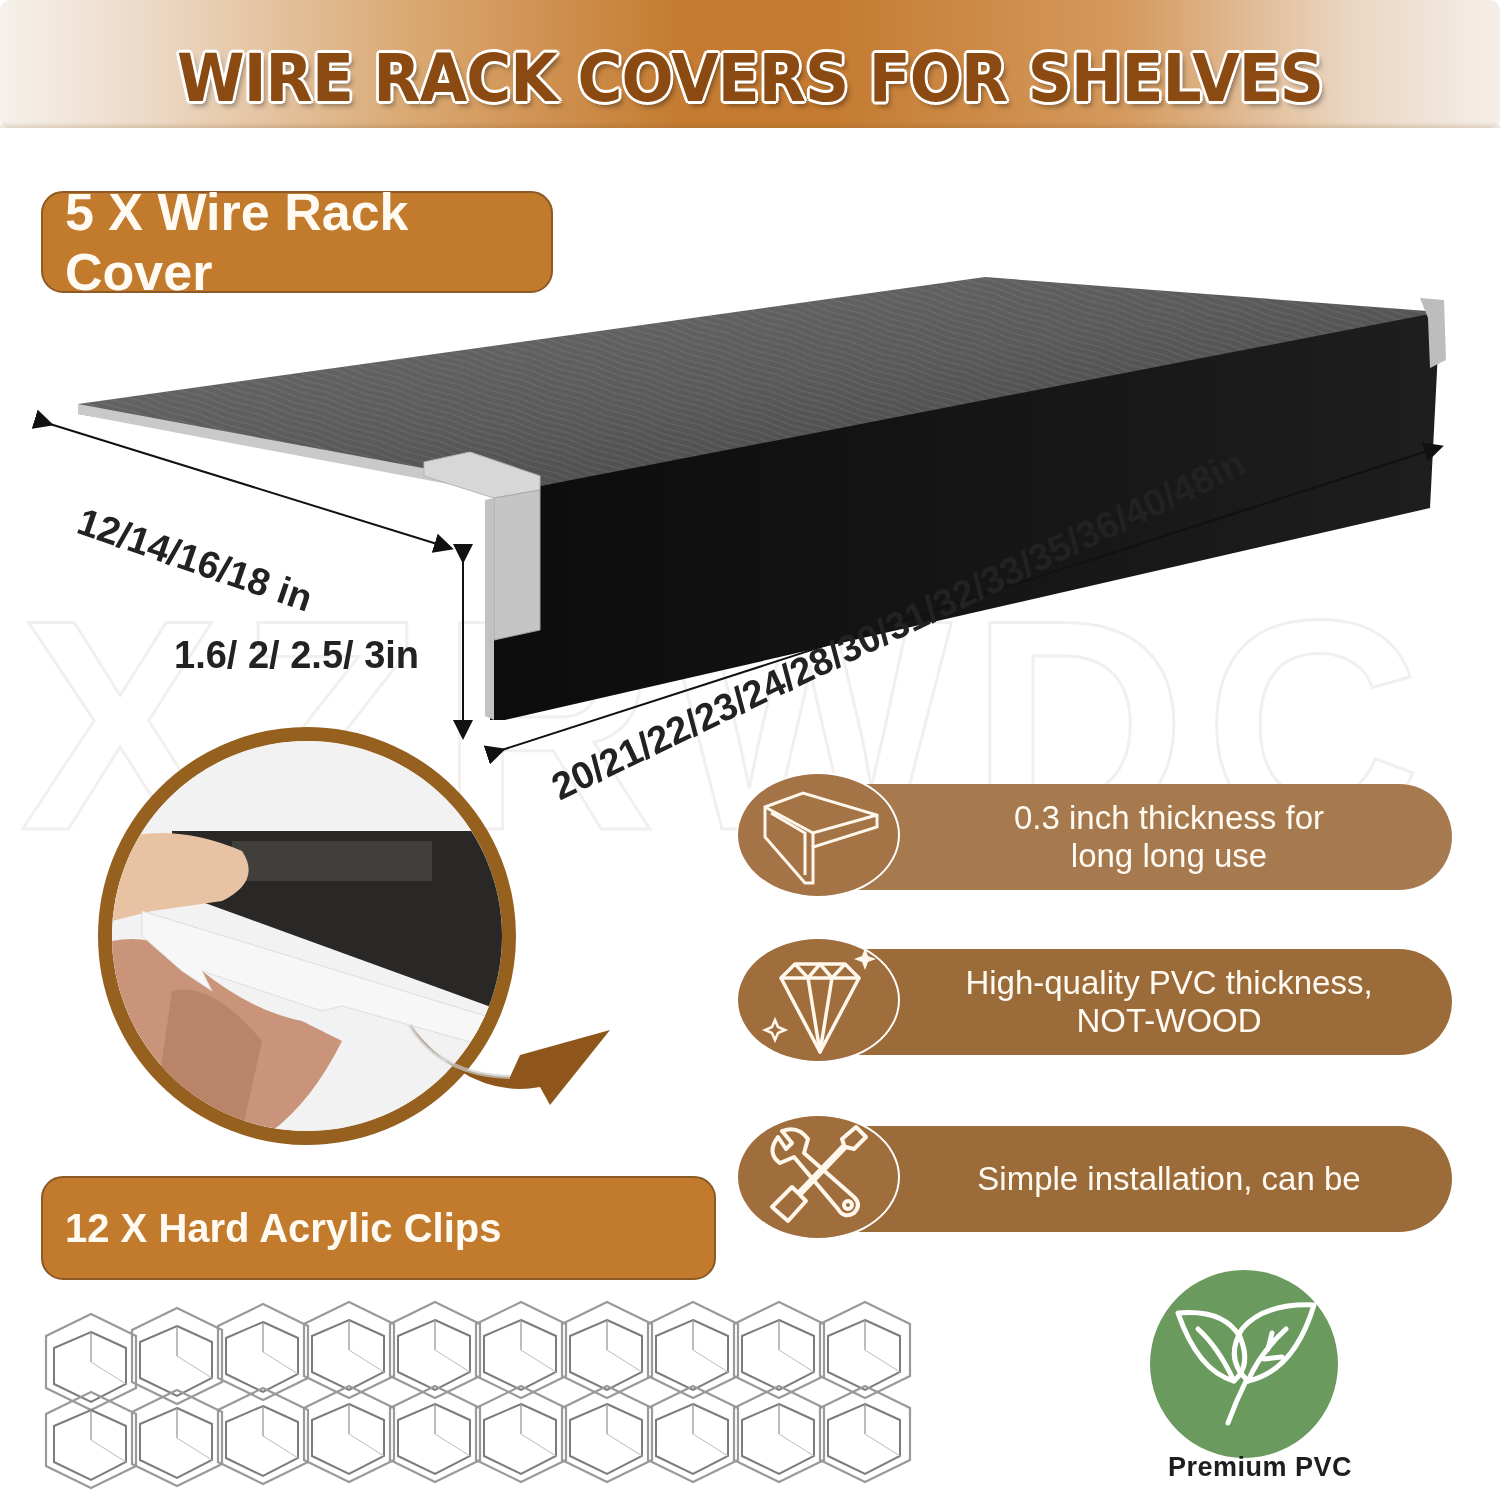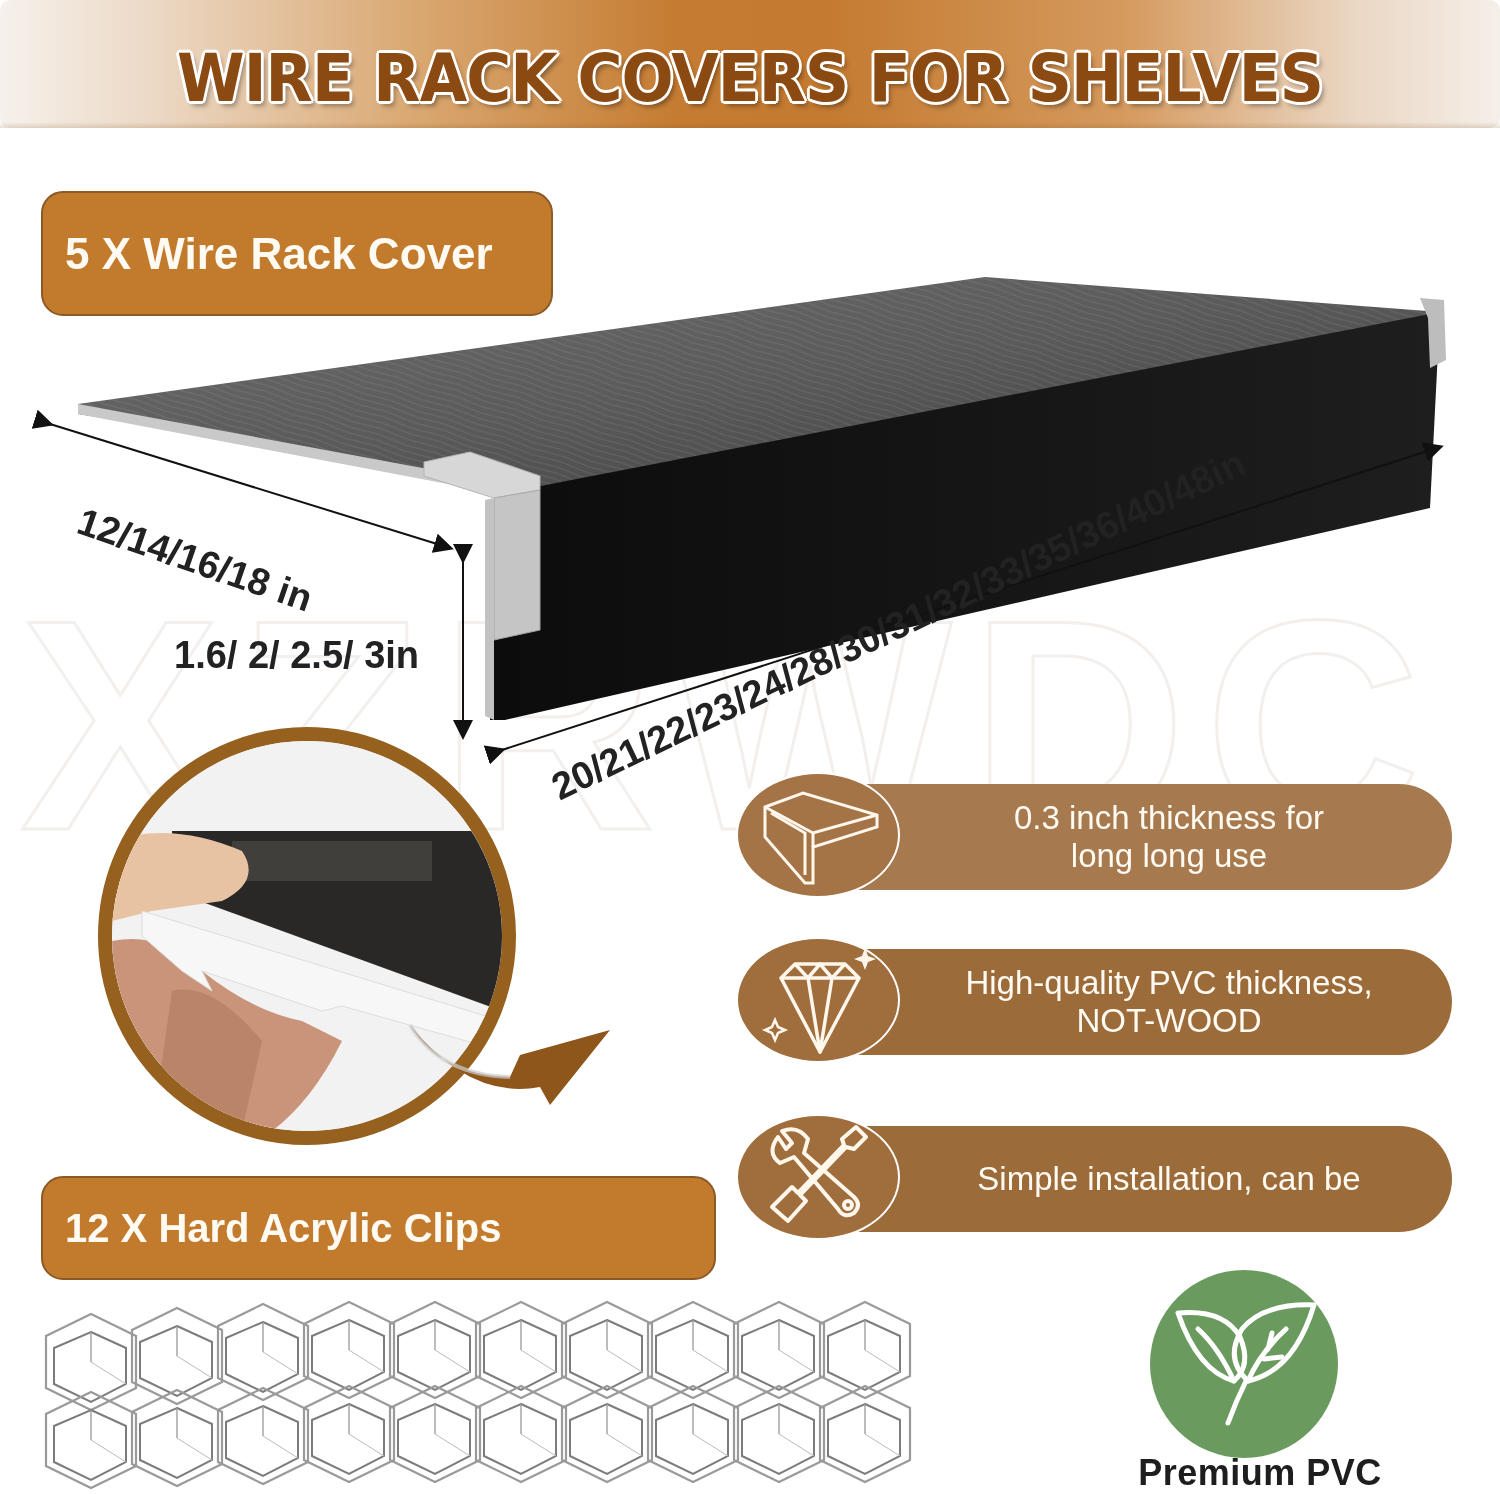--- a/index.html
+++ b/index.html
@@ -31,21 +31,21 @@
     color: transparent; -webkit-text-stroke: 3px rgba(220,210,200,0.35);
     letter-spacing: 18px; line-height: 270px; white-space: nowrap; overflow: hidden;
     transform: scaleX(1.0);
   }
 
   .label-pill {
     position: absolute; background: #c27a2d; border: 2px solid #8c5a24;
     border-radius: 22px; color: #fffaf2; font-weight: bold;
     display: flex; align-items: center; padding-left: 22px;
   }
-  .pill-covers { left: 41px; top: 191px; width: 512px; height: 125px; font-size: 44px; }
+  .pill-covers { left: 41px; top: 191px; width: 512px; height: 102px; font-size: 52px; }
   .pill-clips { left: 41px; top: 1176px; width: 675px; height: 104px; font-size: 40px; }
 
   
   .shelf-svg { position: absolute; left: 0; top: 0; }
 
   .dim-label {
     position: absolute; font-weight: bold; color: #222; white-space: nowrap;
   }
   .dim-depth { left: 86px; top: 500px; font-size: 38px; transform: rotate(19deg); transform-origin: left top; }
   .dim-height { left: 134px; top: 634px; font-size: 38px; margin-left: 40px; }
@@ -85,21 +85,21 @@
   
   .clips-svg { position: absolute; left: 40px; top: 1292px; }
 
   
   .eco-circle {
     position: absolute; left: 1150px; top: 1270px; width: 188px; height: 188px;
     border-radius: 50%; background: #6b9a5f; display: flex; align-items: center; justify-content: center;
   }
   .eco-label {
     position: absolute; left: 1100px; top: 1452px; width: 320px; text-align: center;
-    font-weight: bold; font-size: 36px; color: #1e1e1e; letter-spacing: 0.5px;
+    font-weight: bold; font-size: 27px; color: #1e1e1e; letter-spacing: 0.5px;
   }
 </style>
 </head>
 <body>
 
 <div class="header-banner">
   <div class="header-title">WIRE RACK COVERS FOR SHELVES</div>
 </div>
 
 <div class="watermark">XZRWDC</div>

